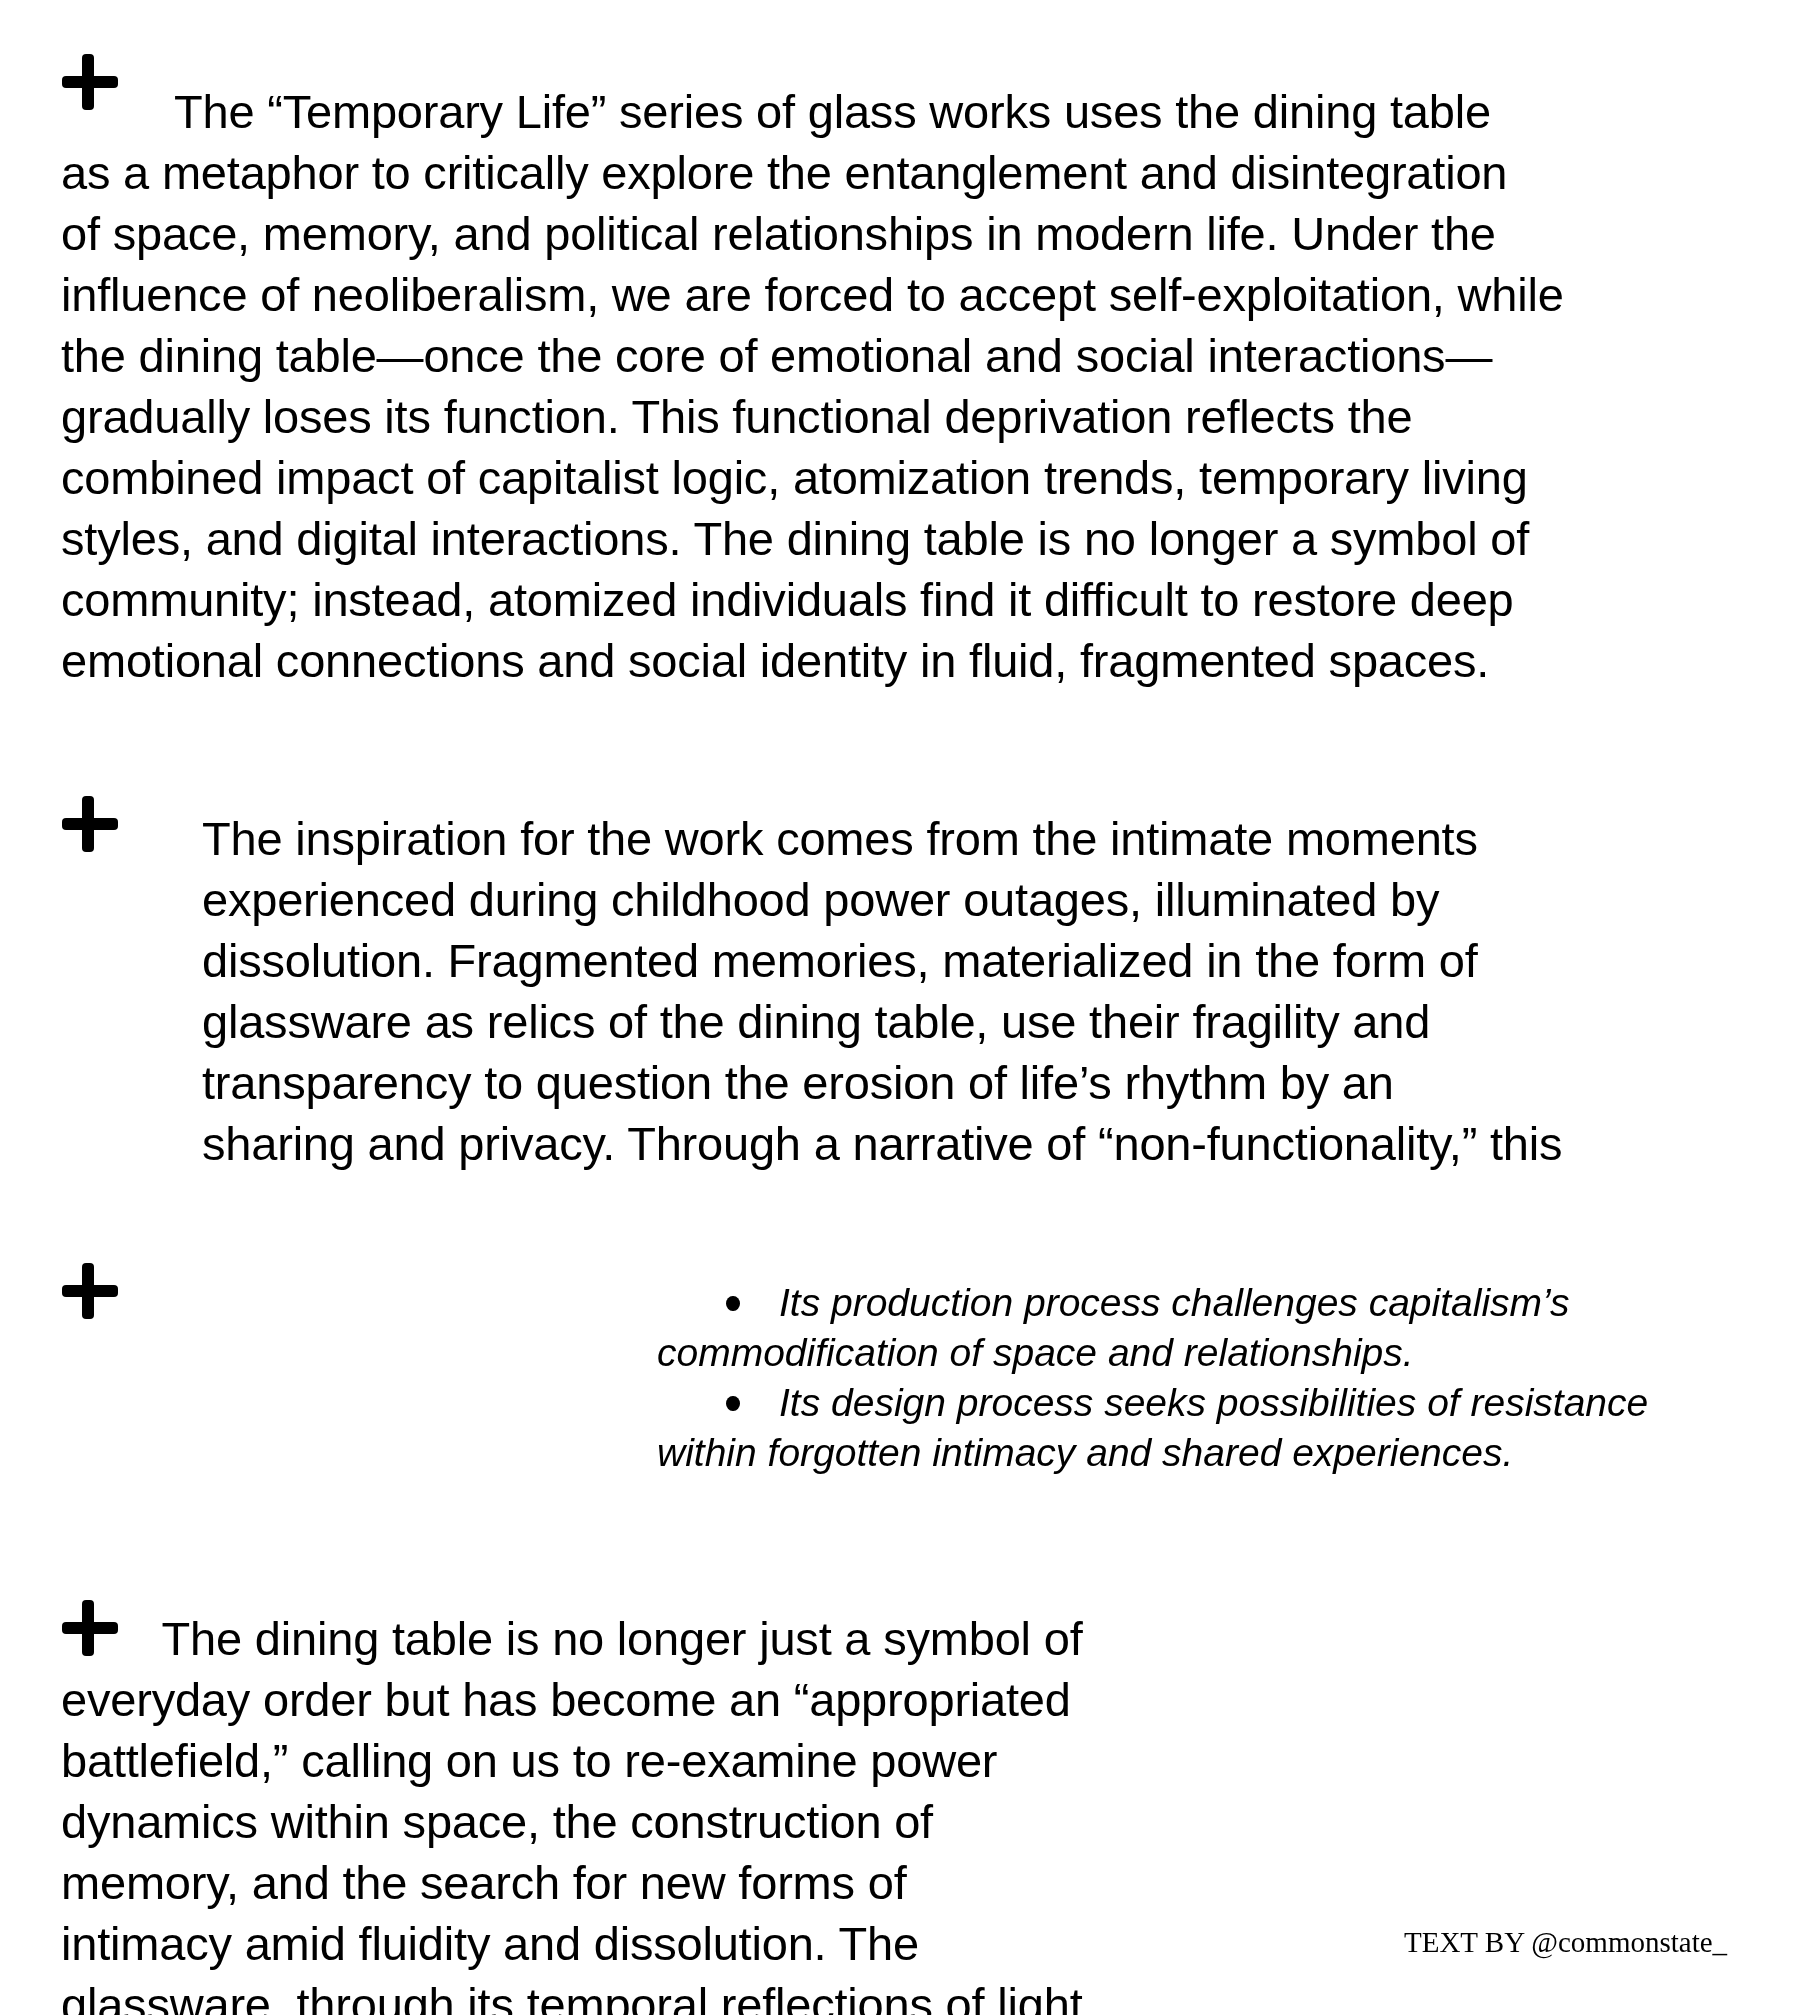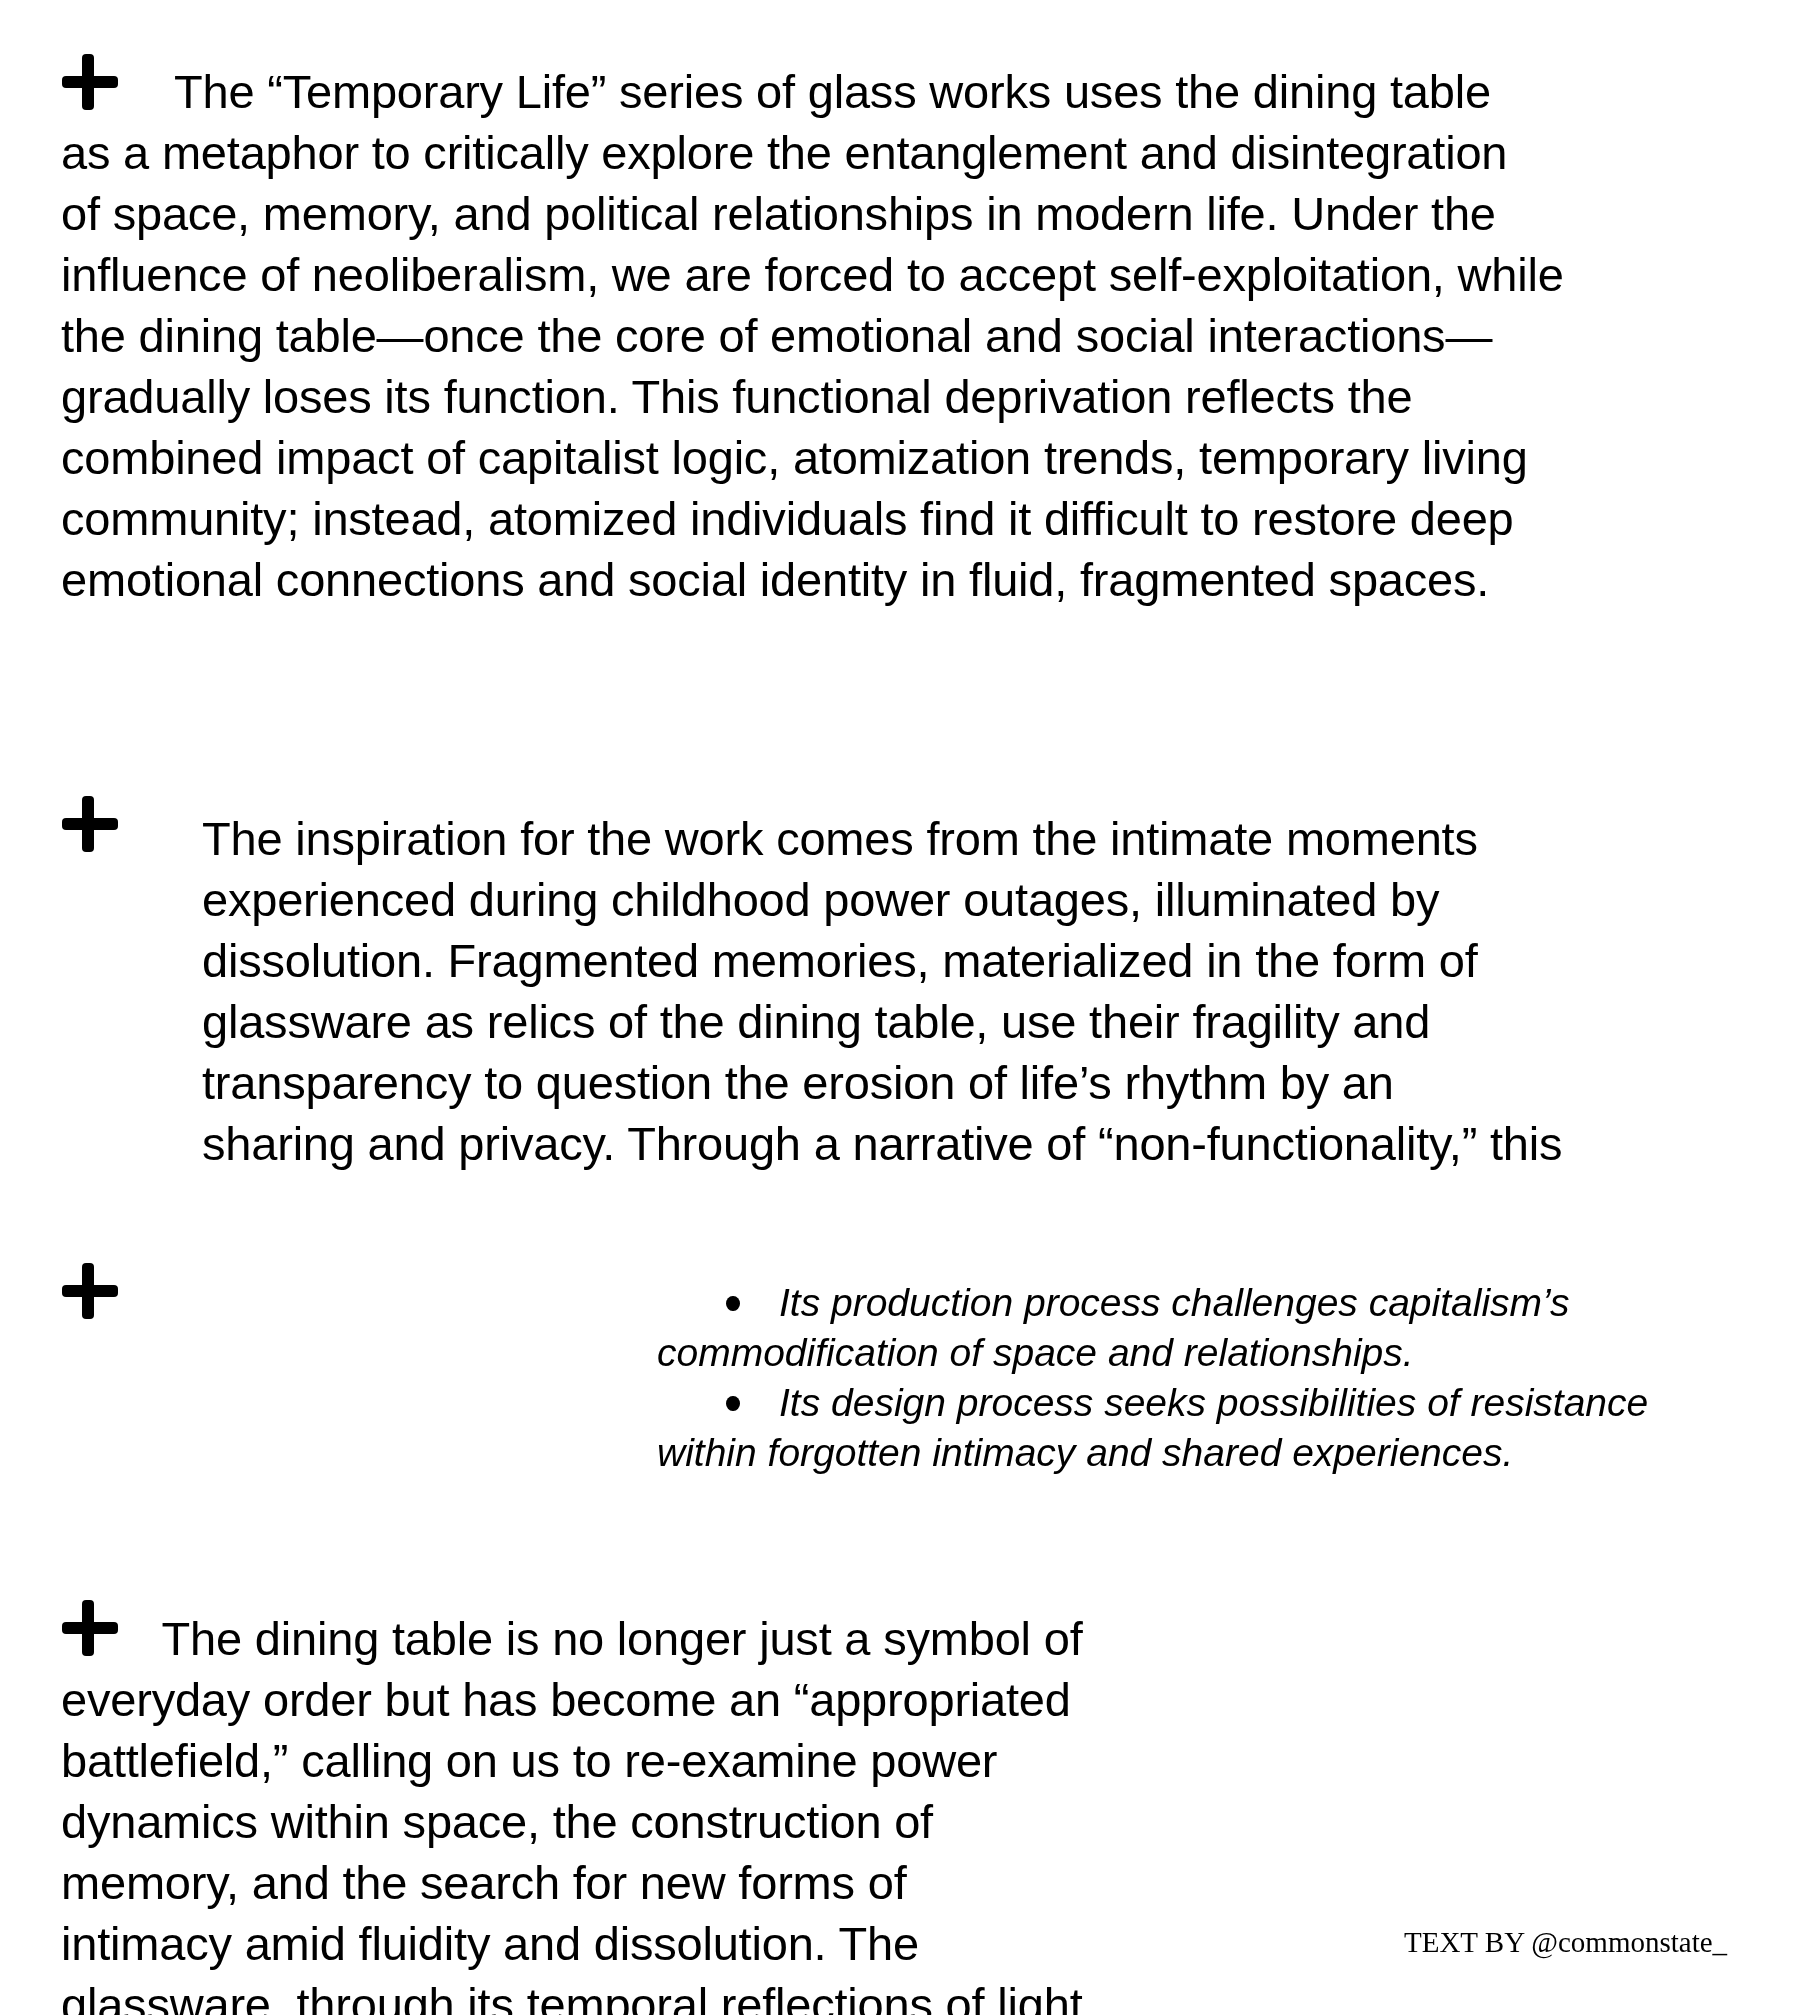--- a/index.html
+++ b/index.html
@@ -19,27 +19,28 @@
 </style>
 </head>
 <body>
 
 <div class="plus" style="left:62px; top:54px;"></div>
 <div class="plus" style="left:62px; top:796px;"></div>
 <div class="plus" style="left:62px; top:1263px;"></div>
 <div class="plus" style="left:62px; top:1600px;"></div>
 
 <div class="para" style="left:61px; top:61px;">
-  <span class="line" style="padding-left:113px;">The “Temporary Life” series of glass works uses the dining table</span>
+  <span class="line" style="padding-left:113px;margin-top:20px;">The “Temporary Life” series of glass works uses the dining table</span>
   <span class="line">as a metaphor to critically explore the entanglement and disintegration</span>
   <span class="line">of space, memory, and political relationships in modern life. Under the</span>
   <span class="line">influence of neoliberalism, we are forced to accept self-exploitation, while</span>
   <span class="line">the dining table—once the core of emotional and social interactions—</span>
   <span class="line">gradually loses its function. This functional deprivation reflects the</span>
   <span class="line">combined impact of capitalist logic, atomization trends, temporary living</span>
+  <span class="line">styles, and digital interactions. The dining table is no longer a symbol of</span>
   <span class="line">community; instead, atomized individuals find it difficult to restore deep</span>
   <span class="line">emotional connections and social identity in fluid, fragmented spaces.</span>
 </div>
 
 <div class="para" style="left:202px; top:808px;">
   <span class="line">The inspiration for the work comes from the intimate moments</span>
   <span class="line">experienced during childhood power outages, illuminated by</span>
   <span class="line">dissolution. Fragmented memories, materialized in the form of</span>
   <span class="line">glassware as relics of the dining table, use their fragility and</span>
   <span class="line">transparency to question the erosion of life’s rhythm by an</span>

